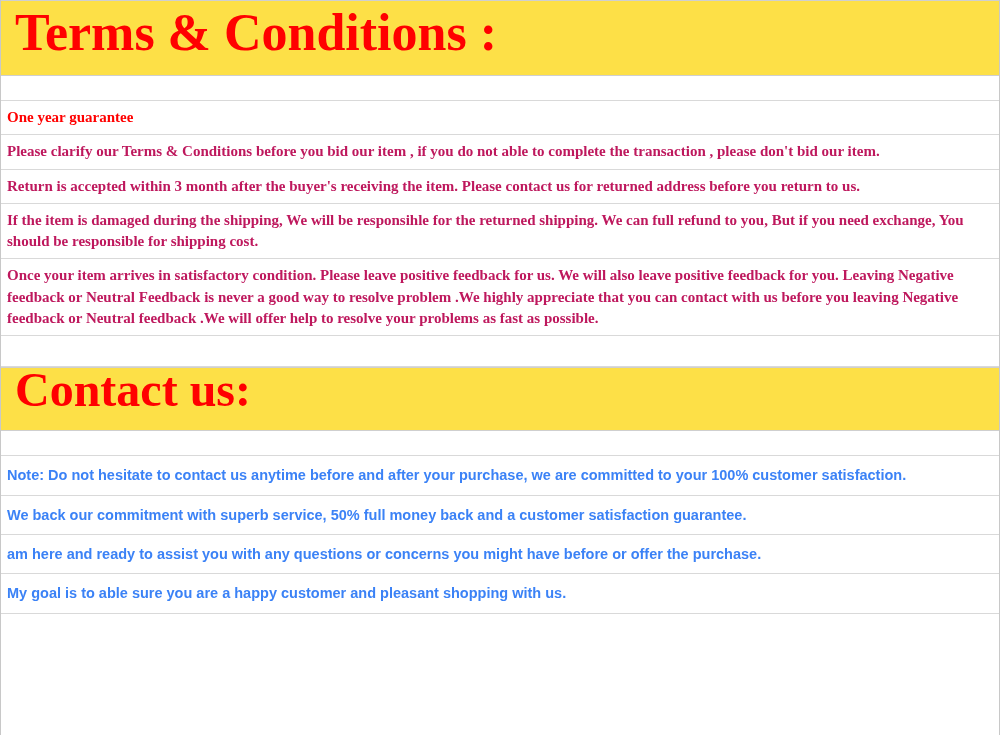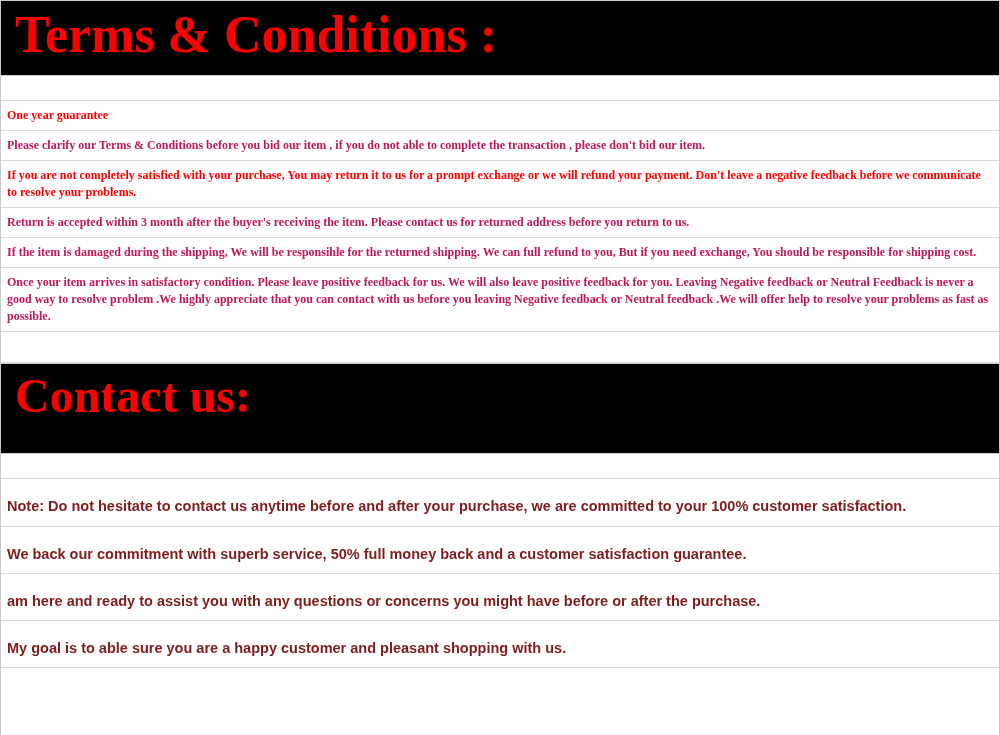--- a/index.html
+++ b/index.html
@@ -20,32 +20,32 @@
     box-sizing: border-box;
     border-left: 1px solid #c8c8c8;
     border-right: 1px solid #c8c8c8;
   }
   .band {
     box-sizing: border-box;
     width: 100%;
   }
   
   .headline-band {
-    background: #000000;
+    background: #fde047;
     border-top: 1px solid #cfcfcf;
     border-bottom: 1px solid #cfcfcf;
-    padding: 8px 14px;
+    padding: 16px 14px;
     display: flex;
-    align-items: flex-start;
+    align-items: flex-end;
   }
   .headline-band.terms {
     height: 76px;
   }
   .headline-band.contact {
-    height: 91px;
+    height: 64px;
   }
   .headline {
     font-family: "Liberation Serif", serif;
     font-weight: bold;
     color: #ff0000;
     font-size: 52px;
     line-height: 1;
     letter-spacing: 0px;
     white-space: nowrap;
   }
@@ -66,33 +66,32 @@
     box-sizing: border-box;
     width: 100%;
     background: #ffffff;
     border-bottom: 1px solid #d9d9d9;
     padding: 6px 8px 6px 6px;
   }
   .row p {
     margin: 0;
     font-family: "Liberation Serif", serif;
     font-weight: bold;
-    font-size: 12px;
+    font-size: 15px;
     line-height: 1.42;
   }
   .blue { color: #be185d; }
   .red  { color: #ff0000; }
   
   .row.sans p {
     font-family: "Liberation Sans", sans-serif;
     font-weight: bold;
     font-size: 14.5px;
     line-height: 1.4;
-    color: #7f1d1d;
-    margin-top: 8px;
+    color: #3b82f6;
   }
   .row.sans {
     padding: 9px 8px 9px 6px;
   }
 </style>
 </head>
 <body>
 
 <div class="page">
 
@@ -103,23 +102,20 @@
   <div class="spacer"></div>
 
   <div class="row">
     <p class="red">One year guarantee</p>
   </div>
 
   <div class="row">
     <p class="blue">Please clarify our Terms &amp; Conditions before you bid our item , if you do not able to complete the transaction , please don't bid our item.</p>
   </div>
 
-  <div class="row">
-    <p class="red">If you are not completely satisfied with your purchase, You may return it to us for a prompt exchange or we will refund your payment. Don't leave a negative feedback before we communicate to resolve your problems.</p>
-  </div>
 
   <div class="row">
     <p class="blue">Return is accepted within 3 month  after the buyer's receiving the item. Please contact us for returned address before you return to us.</p>
   </div>
 
   <div class="row">
     <p class="blue">If the item is damaged during the shipping, We will be responsihle for the returned shipping. We can full refund to you, But if you need exchange, You should be responsible for shipping cost.</p>
   </div>
 
 
@@ -137,20 +133,20 @@
 
   <div class="row sans">
     <p>Note: Do not hesitate to contact us anytime before and after your purchase, we are committed to your 100% customer satisfaction.</p>
   </div>
 
   <div class="row sans">
     <p>We back our commitment with superb service, 50% full money back and a customer satisfaction guarantee.</p>
   </div>
 
   <div class="row sans">
-    <p>am here and ready to assist you with any questions or concerns you might have before or after the purchase.</p>
+    <p>am here and ready to assist you with any questions or concerns you might have before or offer the purchase.</p>
   </div>
 
   <div class="row sans">
     <p>My goal is to able sure you are a happy customer and pleasant shopping with us.</p>
   </div>
 
 </div>
 
 </body></html>

